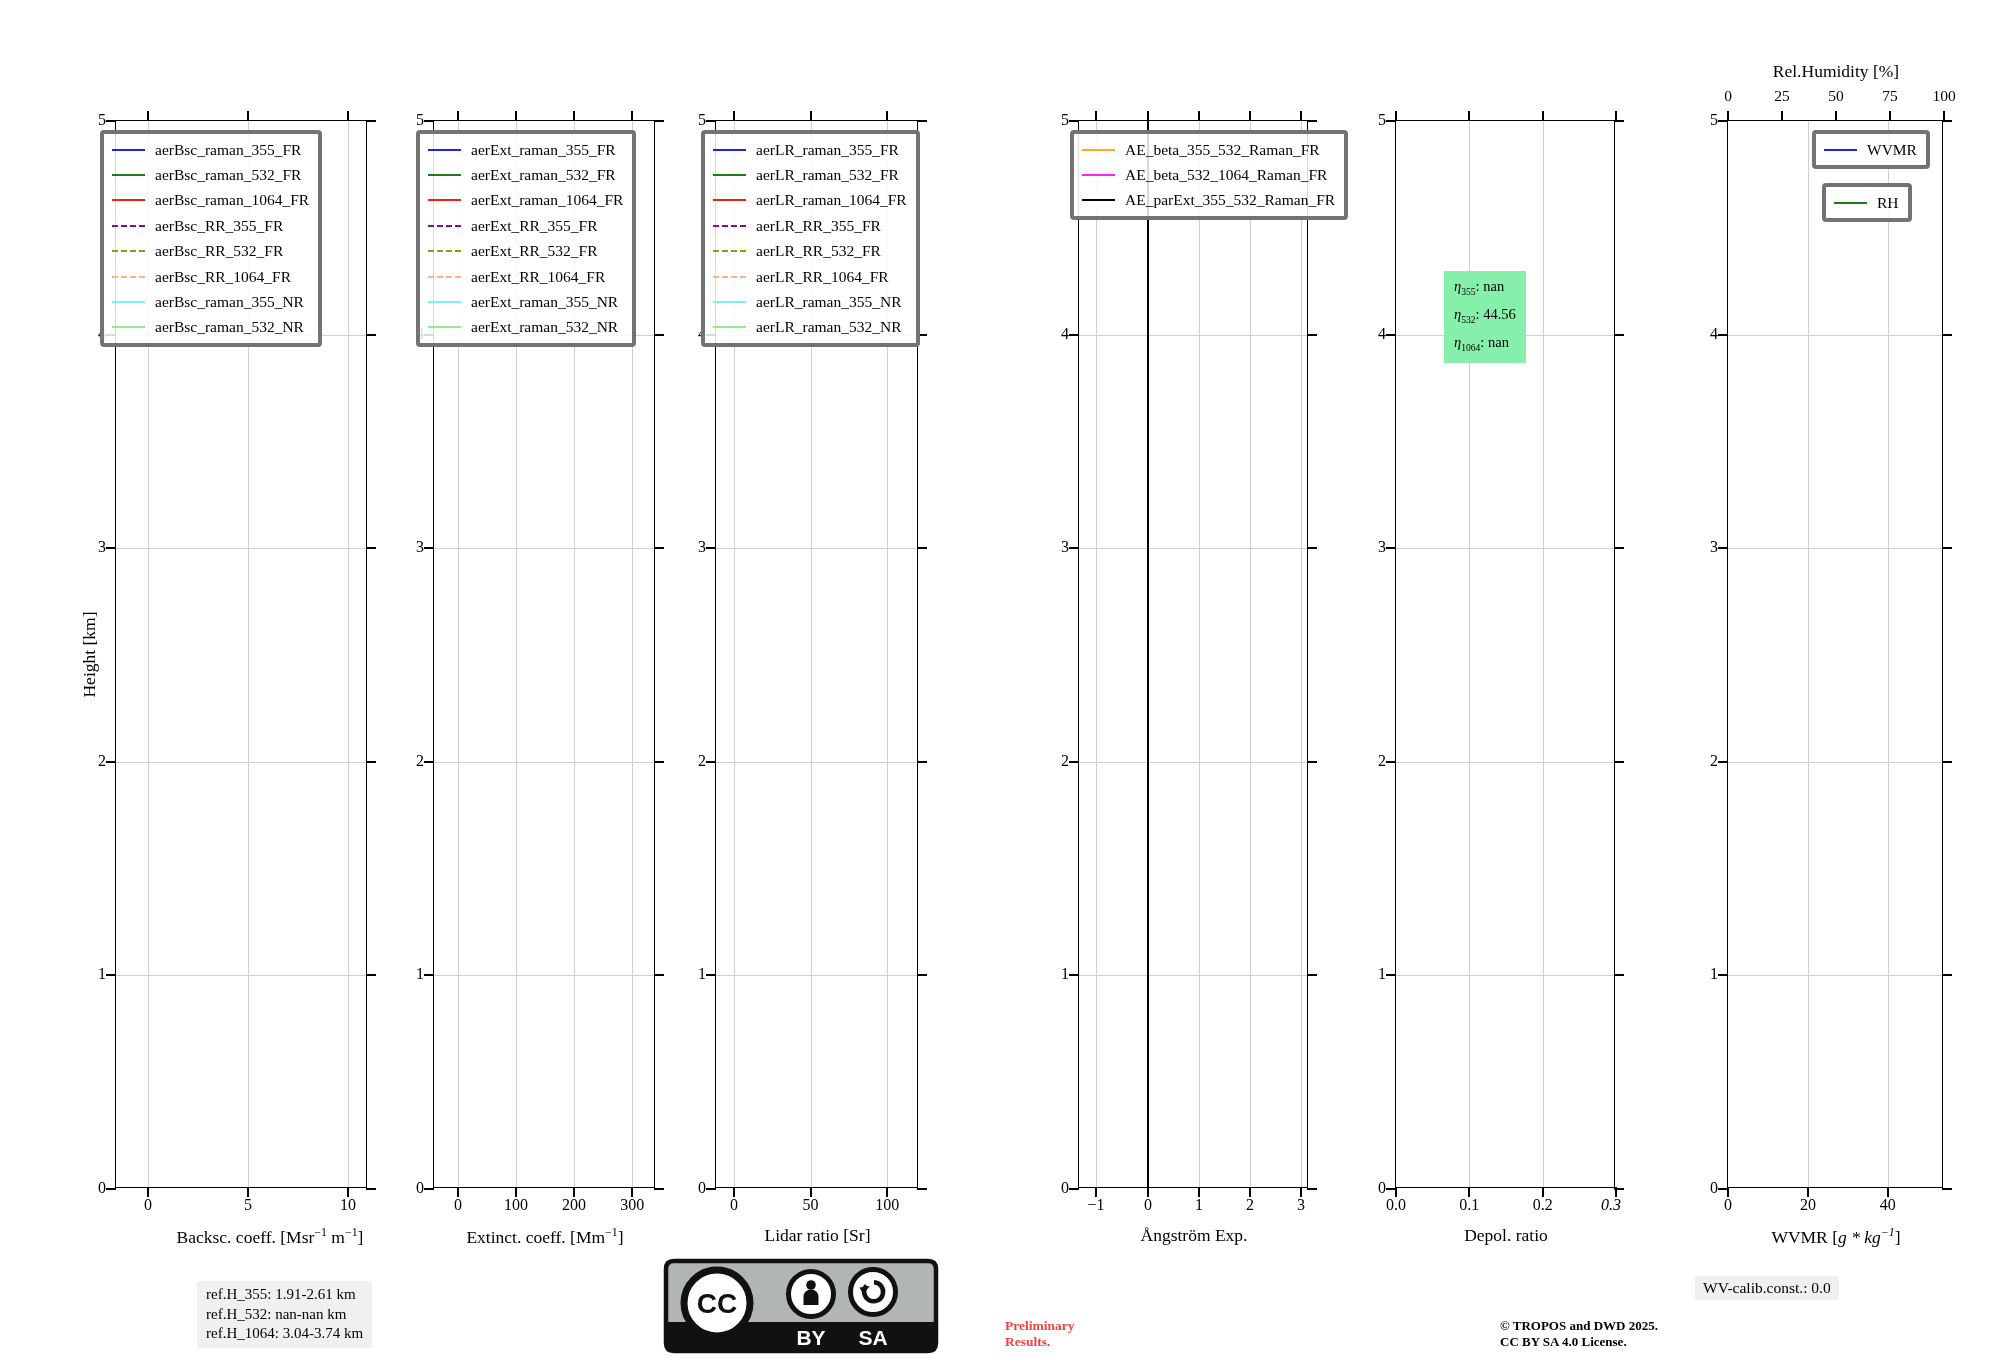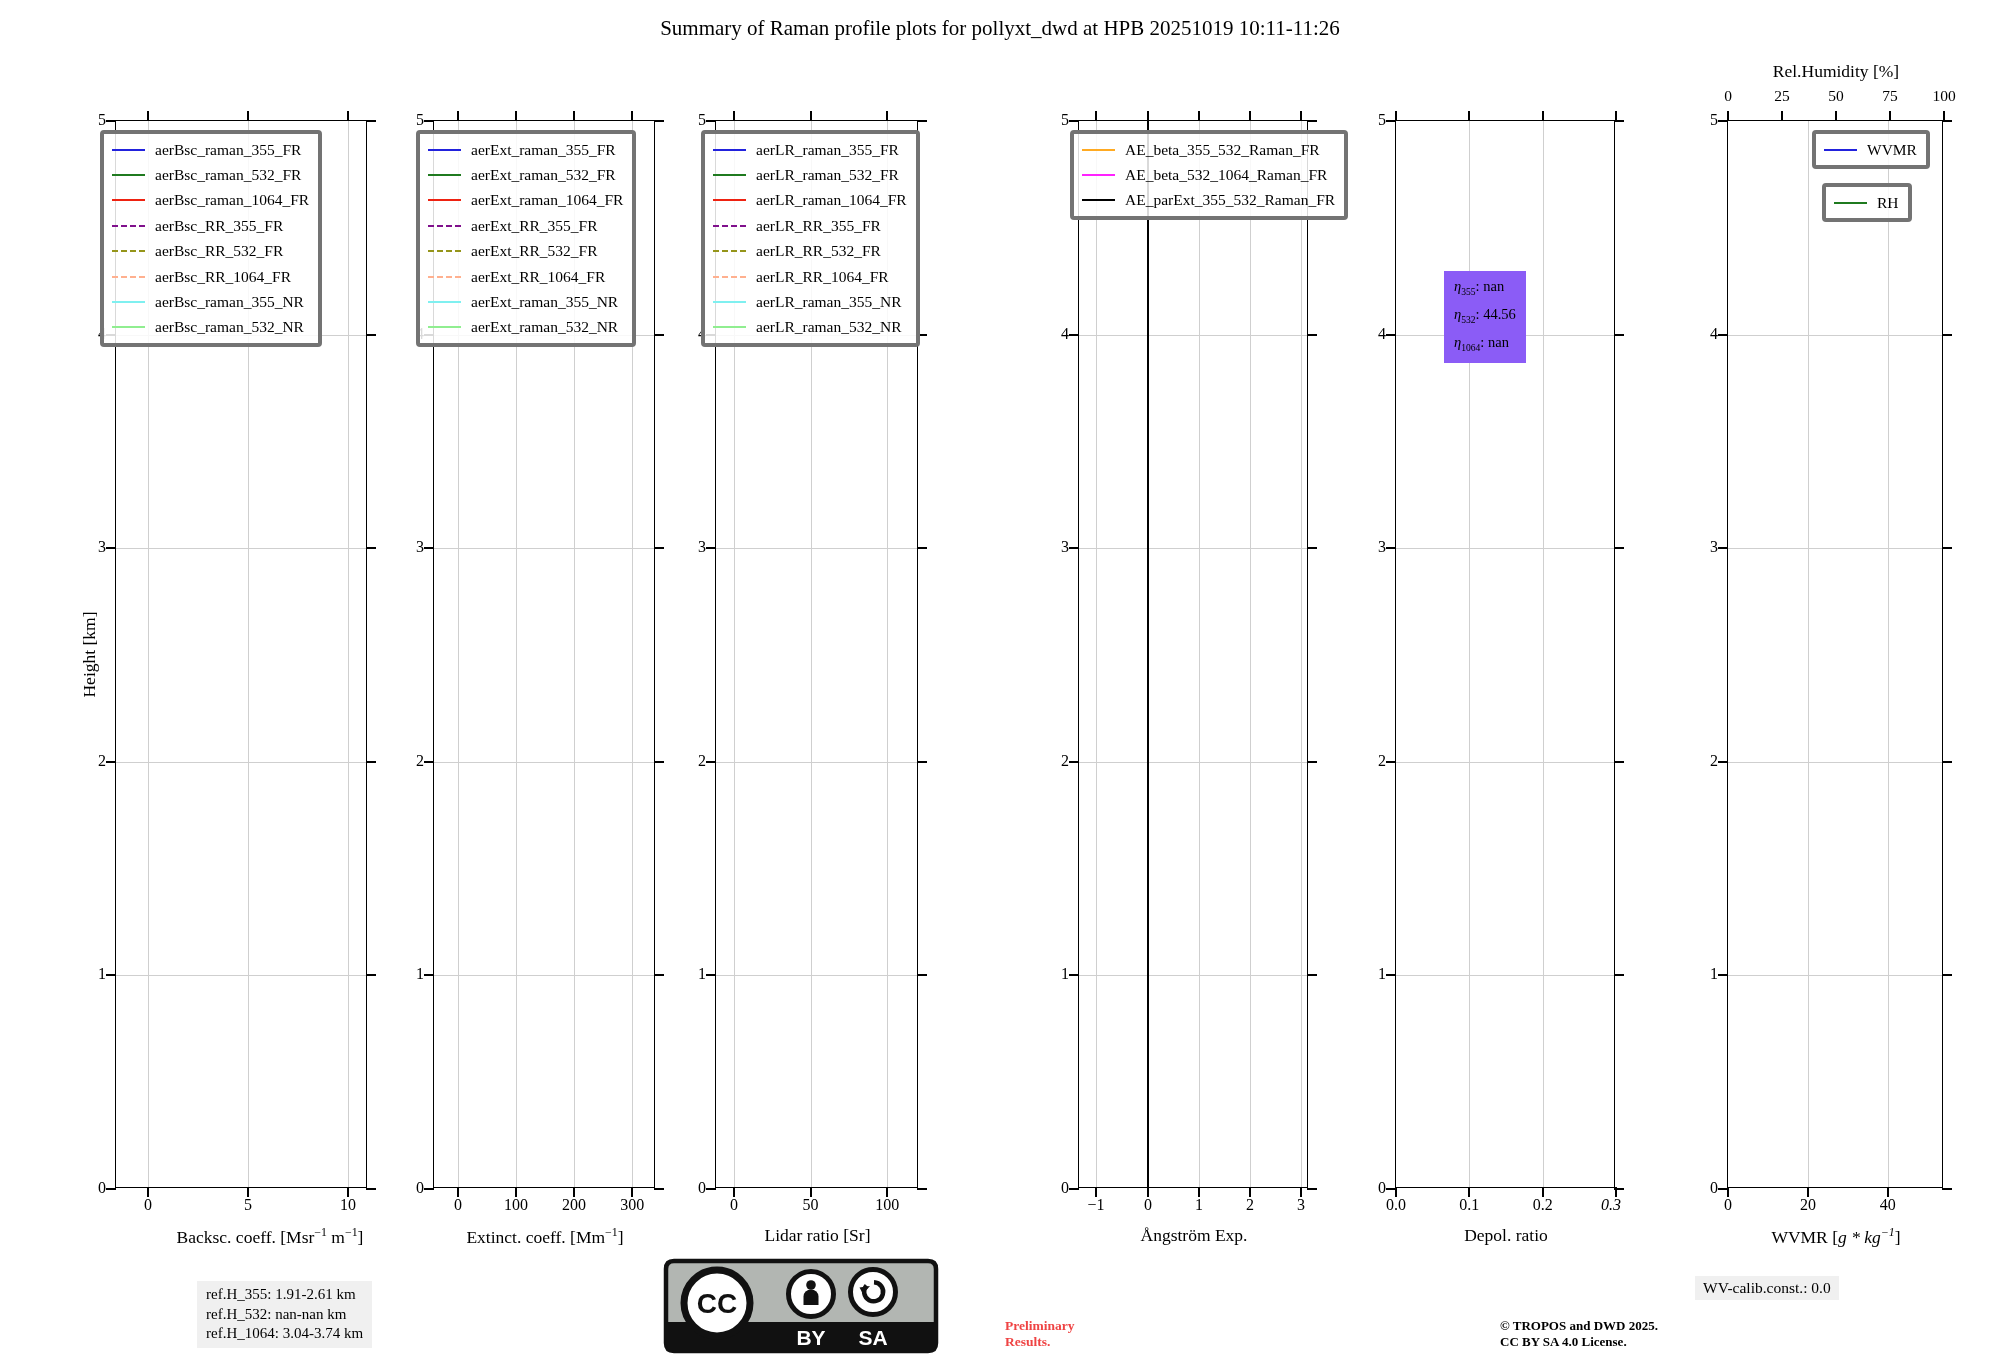--- a/index.html
+++ b/index.html
@@ -12,37 +12,36 @@
   .xticklab{position:absolute;font-size:16px;transform:translateX(-50%);white-space:nowrap;}
   .yticklab{position:absolute;font-size:16px;text-align:right;width:36px;}
   .xlabel{position:absolute;font-size:17.5px;white-space:nowrap;transform:translateX(-50%);}
   .toplab{position:absolute;font-size:17.5px;white-space:nowrap;transform:translateX(-50%);}
   .ylabel-rot{position:absolute;width:220px;text-align:center;font-size:17.5px;transform:rotate(-90deg);}
   .legend{position:absolute;background:rgba(255,255,255,0.85);border:4px solid #737373;
           border-radius:4px;padding:3px 9px 3px 8px;z-index:6;white-space:nowrap;}
   .lrow{display:flex;align-items:center;height:25.4px;font-size:15.5px;}
   .lsample{display:inline-block;width:33px;height:0;margin-right:10px;flex:none;}
   .vline{position:absolute;z-index:3;}
-  .annot{position:absolute;background:#8b5cf6;padding:4px 10px;font-size:14.5px;line-height:22px;z-index:5;white-space:nowrap;}
+  .annot{position:absolute;background:#86efac;padding:4px 10px;font-size:14.5px;line-height:22px;z-index:5;white-space:nowrap;}
   sub{font-size:66%;}
   sup{font-size:68%;}
   .refbox{position:absolute;left:197px;top:1281px;background:#f0f0f0;padding:4px 9px;
           font-size:15px;line-height:19.5px;white-space:pre-line;}
   .prelim{position:absolute;left:1005px;top:1318px;color:#ef4444;font-weight:bold;
           font-size:13.5px;line-height:15.5px;white-space:pre-line;}
   .copyright{position:absolute;left:1500px;top:1318px;font-weight:bold;font-size:13px;
           line-height:15.5px;white-space:pre-line;}
   .wvcalib{position:absolute;left:1695px;top:1276px;background:#f0f0f0;padding:3px 8px;font-size:15.5px;}
   .badge{position:absolute;left:663px;top:1258px;}
 </style>
 </head>
 <body>
 
 <div id="canvas">
-  <div class="title">Summary of Raman profile plots for pollyxt_dwd at HPB 20251019 10:11-11:26</div>
 
   <div id="panels">
       <div class="panel" style="left: 115px; top: 120px; width: 252px; height: 1068px;">
         <div class="grid-h" style="left: 0px; right: 0px; height: 1px; top: 854.4px;"></div>
         <div class="grid-h" style="left: 0px; right: 0px; height: 1px; top: 640.8px;"></div>
         <div class="grid-h" style="left: 0px; right: 0px; height: 1px; top: 427.2px;"></div>
         <div class="grid-h" style="left: 0px; right: 0px; height: 1px; top: 213.6px;"></div>
         <div class="grid-v" style="top: 0px; bottom: 0px; width: 1px; left: 32.004px;"></div>
         <div class="grid-v" style="top: 0px; bottom: 0px; width: 1px; left: 132.048px;"></div>
         <div class="grid-v" style="top: 0px; bottom: 0px; width: 1px; left: 232.092px;"></div>

